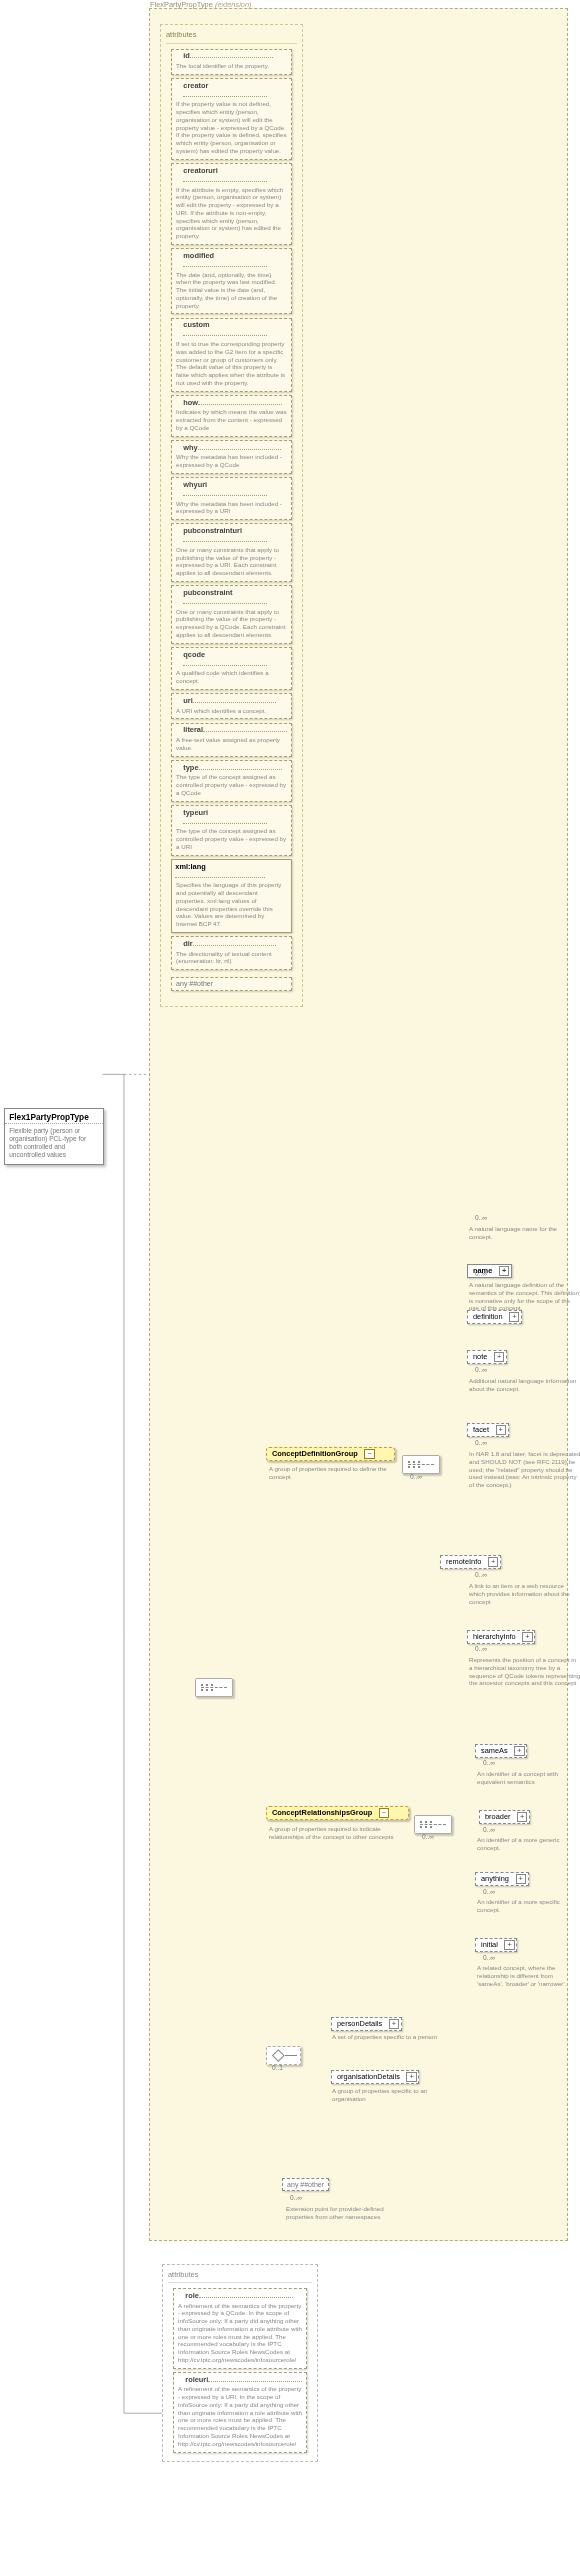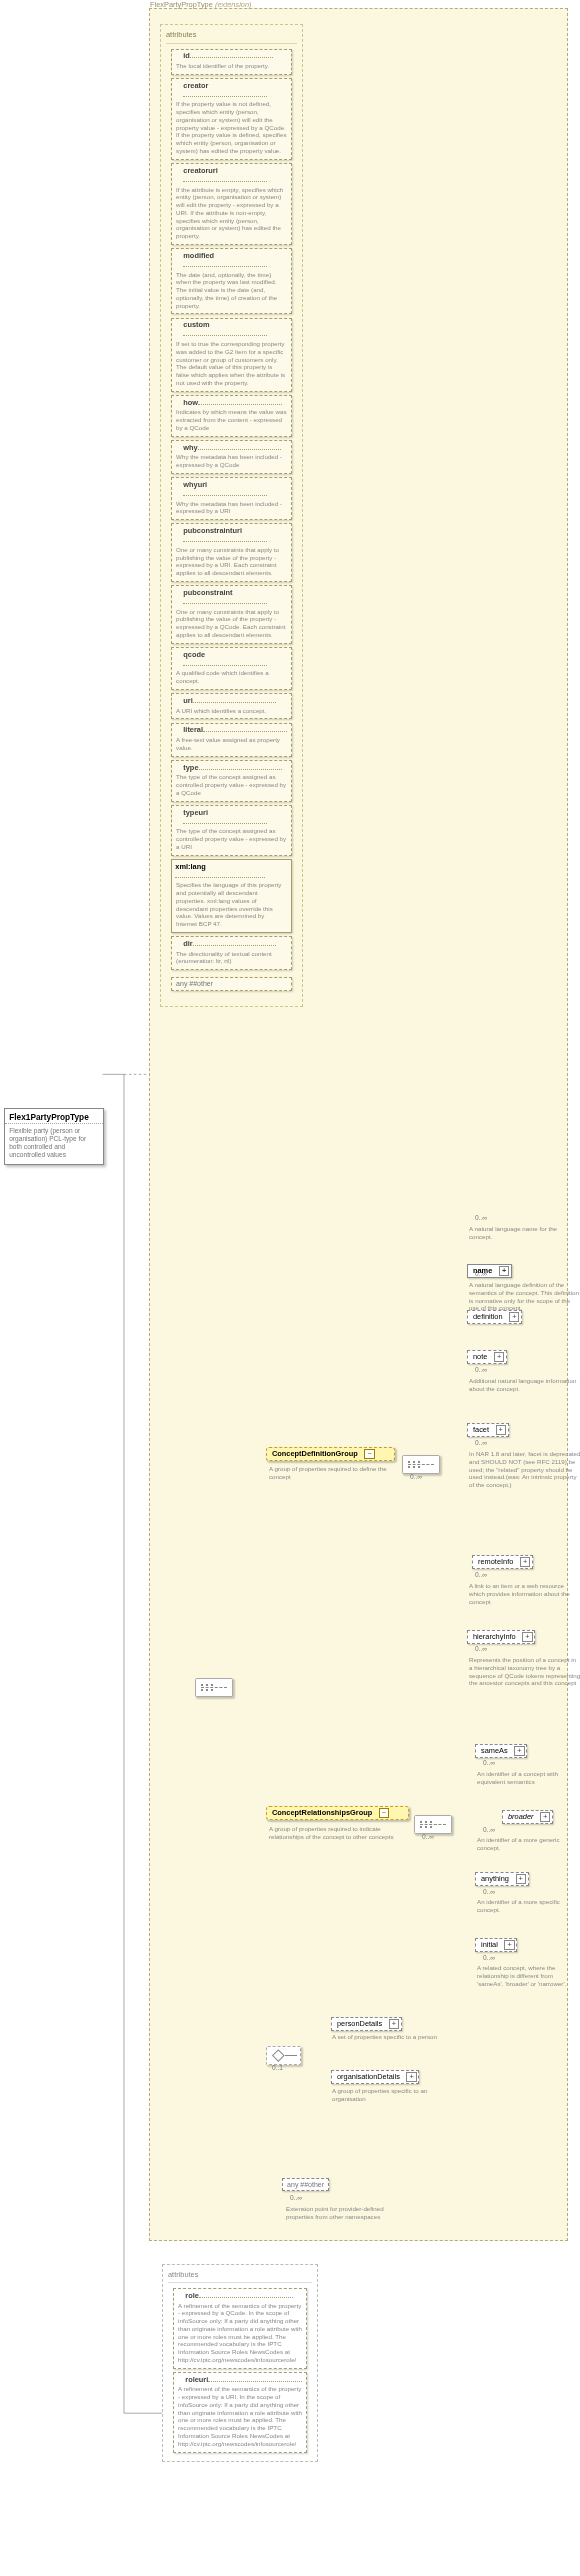--- a/index.html
+++ b/index.html
@@ -444,30 +444,30 @@
     <div class="elem-desc" style="left: 469px; top: 1225px;">A natural language name for the concept.</div>
     <div class="elem-box optional" style="left: 467px; top: 1310px;"><span class="e-title">definition</span><span class="e-exp">+</span></div>
     <div class="occ-small" style="left: 475px; top: 1270px;">0..∞</div>
     <div class="elem-desc" style="left: 469px; top: 1281px;">A natural language definition of the semantics of the concept. This definition is normative only for the scope of the use of this concept.</div>
     <div class="elem-box optional" style="left: 467px; top: 1350px;"><span class="e-title">note</span><span class="e-exp">+</span></div>
     <div class="occ-small" style="left: 475px; top: 1366px;">0..∞</div>
     <div class="elem-desc" style="left: 469px; top: 1377px;">Additional natural language information about the concept.</div>
     <div class="elem-box optional" style="left: 467px; top: 1423px;"><span class="e-title">facet</span><span class="e-exp">+</span></div>
     <div class="occ-small" style="left: 475px; top: 1439px;">0..∞</div>
     <div class="elem-desc" style="left: 469px; top: 1450px;">In NAR 1.8 and later, facet is deprecated and SHOULD NOT (see RFC 2119) be used; the "related" property should be used instead.(was: An intrinsic property of the concept.)</div>
-    <div class="elem-box optional" style="left: 472px; top: 1555px;"><span class="e-title">remoteInfo</span><span class="e-exp">+</span></div>
+    <div class="elem-box optional" style="left: 440px; top: 1555px;"><span class="e-title">remoteInfo</span><span class="e-exp">+</span></div>
     <div class="occ-small" style="left: 475px; top: 1571px;">0..∞</div>
     <div class="elem-desc" style="left: 469px; top: 1582px;">A link to an item or a web resource which provides information about the concept</div>
     <div class="elem-box optional" style="left: 467px; top: 1630px;"><span class="e-title">hierarchyInfo</span><span class="e-exp">+</span></div>
     <div class="occ-small" style="left: 475px; top: 1645px;">0..∞</div>
     <div class="elem-desc" style="left: 469px; top: 1656px;">Represents the position of a concept in a hierarchical taxonomy tree by a sequence of QCode tokens representing the ancestor concepts and this concept</div>
     <div class="elem-box optional" style="left: 475px; top: 1744px;"><span class="e-title">sameAs</span><span class="e-exp">+</span></div>
     <div class="occ-small" style="left: 483px; top: 1759px;">0..∞</div>
     <div class="elem-desc" style="left: 477px; top: 1770px; width: 99px;">An identifier of a concept with equivalent semantics</div>
-    <div class="elem-box optional" style="left: 502px; top: 1810px; font-style: italic;"><span class="e-title">broader</span><span class="e-exp">+</span></div>
+    <div class="elem-box optional" style="left: 479px; top: 1810px;"><span class="e-title">broader</span><span class="e-exp">+</span></div>
     <div class="occ-small" style="left: 483px; top: 1826px;">0..∞</div>
     <div class="elem-desc" style="left: 477px; top: 1836px; width: 99px;">An identifier of a more generic concept.</div>
     <div class="elem-box optional" style="left: 475px; top: 1872px;"><span class="e-title">anything</span><span class="e-exp">+</span></div>
     <div class="occ-small" style="left: 483px; top: 1888px;">0..∞</div>
     <div class="elem-desc" style="left: 477px; top: 1898px; width: 99px;">An identifier of a more specific concept.</div>
     <div class="elem-box optional" style="left: 475px; top: 1938px;"><span class="e-title">initial</span><span class="e-exp">+</span></div>
     <div class="occ-small" style="left: 483px; top: 1954px;">0..∞</div>
     <div class="elem-desc" style="left: 477px; top: 1964px; width: 99px;">A related concept, where the relationship is different from 'sameAs', 'broader' or 'narrower'.</div>
     <div class="elem-box optional" style="left: 331px; top: 2017px;"><span class="e-title">personDetails</span><span class="e-exp">+</span></div>
     <div class="elem-desc" style="left: 332px; top: 2033px; width: 124px;">A set of properties specific to a person</div>

